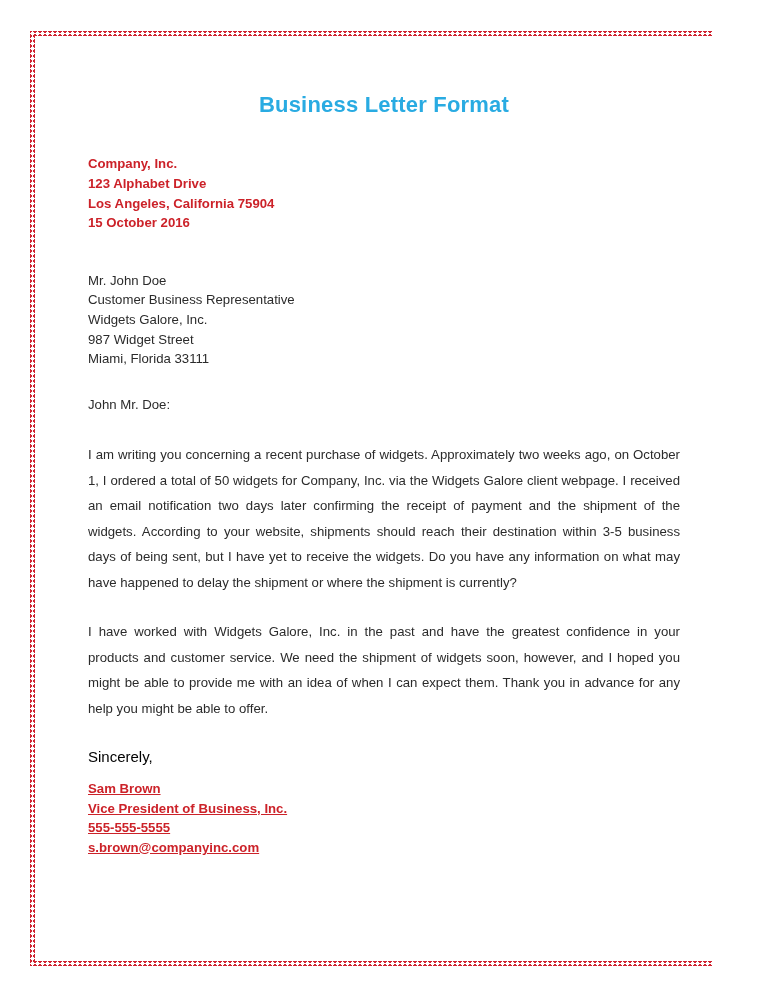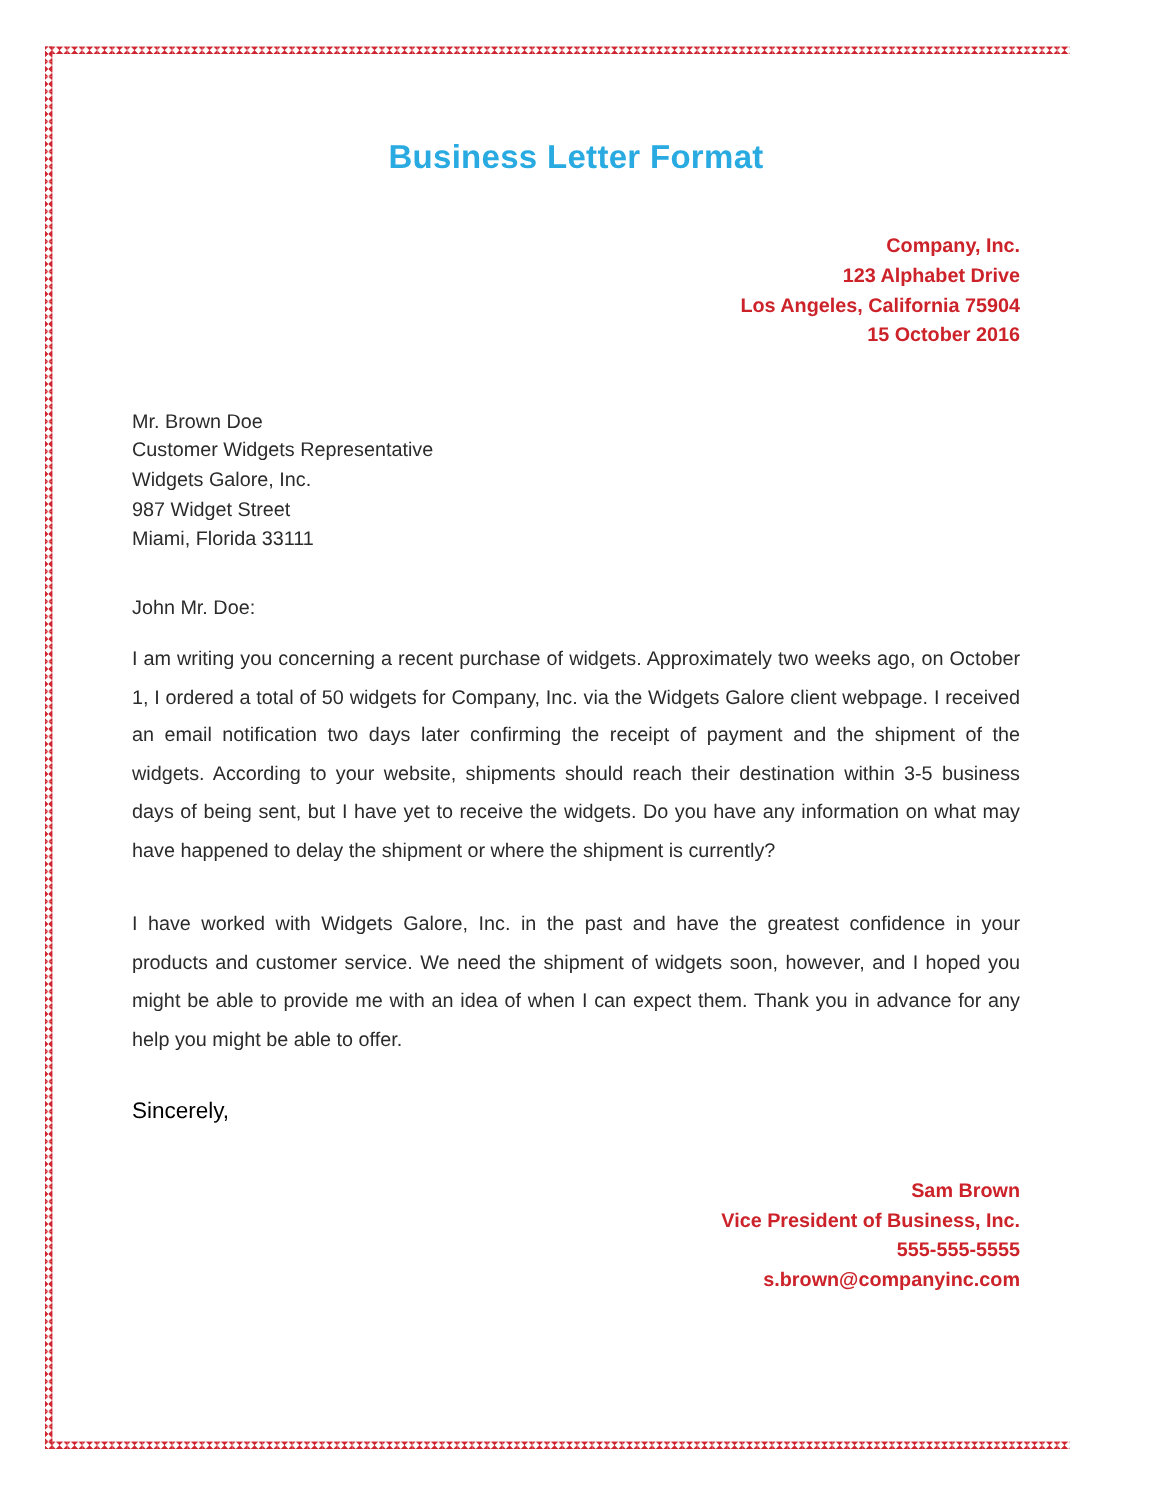--- a/index.html
+++ b/index.html
@@ -85,21 +85,20 @@
   }
 
   .block {
     font-size: 13.2px;
     line-height: 19.6px;
   }
 
   .red-block {
     color: #CC2229;
     font-weight: bold;
-    text-align: right;
   }
 
   .dark-block {
     color: #2b2b2b;
     font-weight: normal;
   }
 
   .line { display: block; white-space: nowrap; }
 
   #sender-block   { margin-top: 36px; }
@@ -108,31 +107,31 @@
   #salutation     { margin-top: 26px; }
 
   .body-par {
     color: #2b2b2b;
     font-size: 13.2px;
     line-height: 25.5px;
     text-align: justify;
     text-justify: inter-word;
     margin: 0;
   }
-  #paragraph-1 { margin-top: 12px; }
+  #paragraph-1 { margin-top: 28px; }
   #paragraph-2 { margin-top: 24px; }
 
   #closing {
     margin-top: 26px;
     color: #000000;
     font-size: 15px;
     line-height: 19.6px;
   }
 
-  #signature-block { margin-top: 33px; }
+  #signature-block { margin-top: 12px; text-decoration: underline; }
   #signature-block .line { line-height: 19.6px; }
 </style>
 </head>
 <body>
 
 <div id="page">
 
   <div id="frame">
     <div class="frame-edge frame-h" id="frame-top"></div>
     <div class="frame-edge frame-h" id="frame-bottom"></div>
@@ -148,22 +147,22 @@
       <span class="line">Company, Inc.</span>
       <span class="line">123 Alphabet Drive</span>
       <span class="line">Los Angeles, California 75904</span>
     </div>
 
     <div class="block red-block" id="date-block">
       <span class="line">15 October 2016</span>
     </div>
 
     <div class="block dark-block" id="recipient-block">
-      <span class="line">Mr. Brown Doe</span>
-      <span class="line">Customer Widgets Representative</span>
+      <span class="line">Mr. John Doe</span>
+      <span class="line">Customer Business Representative</span>
       <span class="line">Widgets Galore, Inc.</span>
       <span class="line">987 Widget Street</span>
       <span class="line">Miami, Florida 33111</span>
     </div>
 
     <div class="block dark-block" id="salutation">
       <span class="line">John Mr. Doe:</span>
     </div>
 
     <p class="body-par" id="paragraph-1">I am writing you concerning a recent purchase of widgets. Approximately two weeks ago, on October 1, I ordered a total of 50 widgets for Company, Inc. via the Widgets Galore client webpage. I received an email notification two days later confirming the receipt of payment and the shipment of the widgets. According to your website, shipments should reach their destination within 3-5 business days of being sent, but I have yet to receive the widgets. Do you have any information on what may have happened to delay the shipment or where the shipment is currently?</p>

